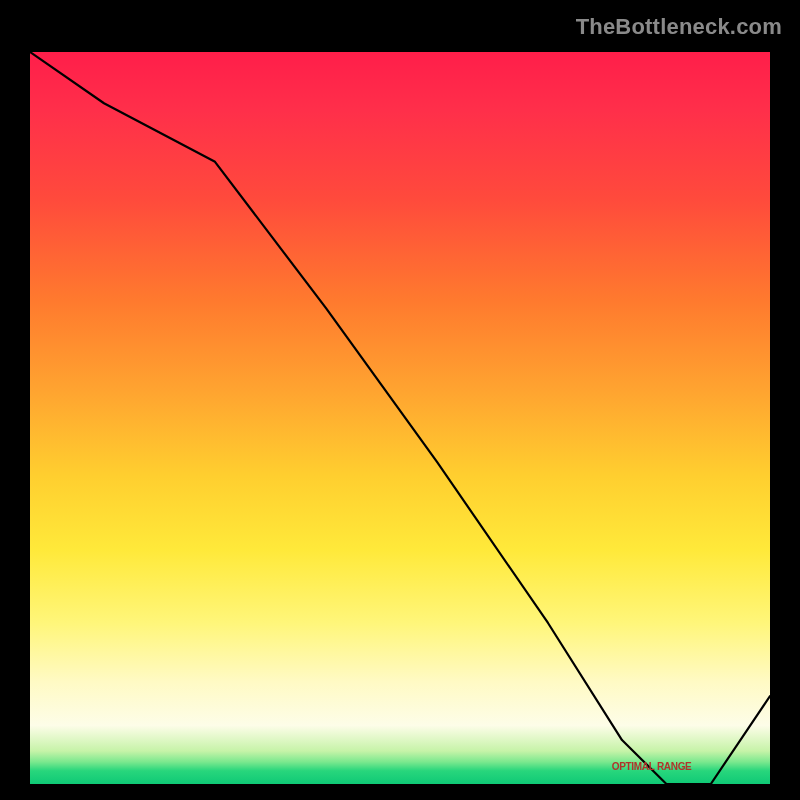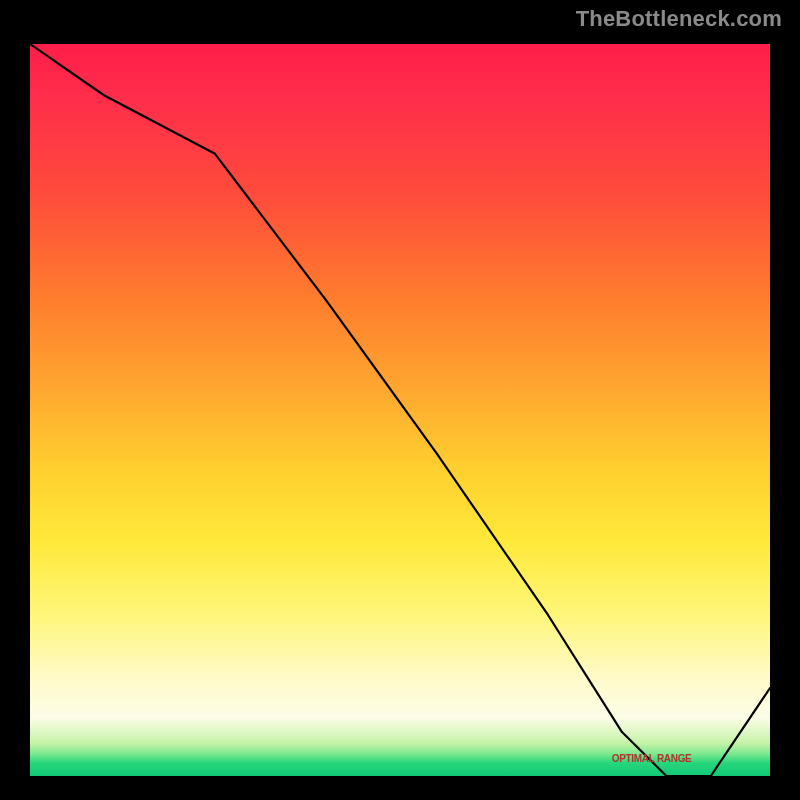--- a/index.html
+++ b/index.html
@@ -8,20 +8,21 @@
     width: 800px;
     height: 800px;
     background: #000;
     font-family: Arial, Helvetica, sans-serif;
     overflow: hidden;
   }
   .stage {
     position: relative;
     width: 800px;
     height: 776px;
+    margin-top: 8px;
   }
   .watermark {
     position: absolute;
     top: 6px;
     right: 18px;
     color: #8a8a8a;
     font-size: 22px;
     font-weight: 600;
     letter-spacing: 0.2px;
     user-select: none;

